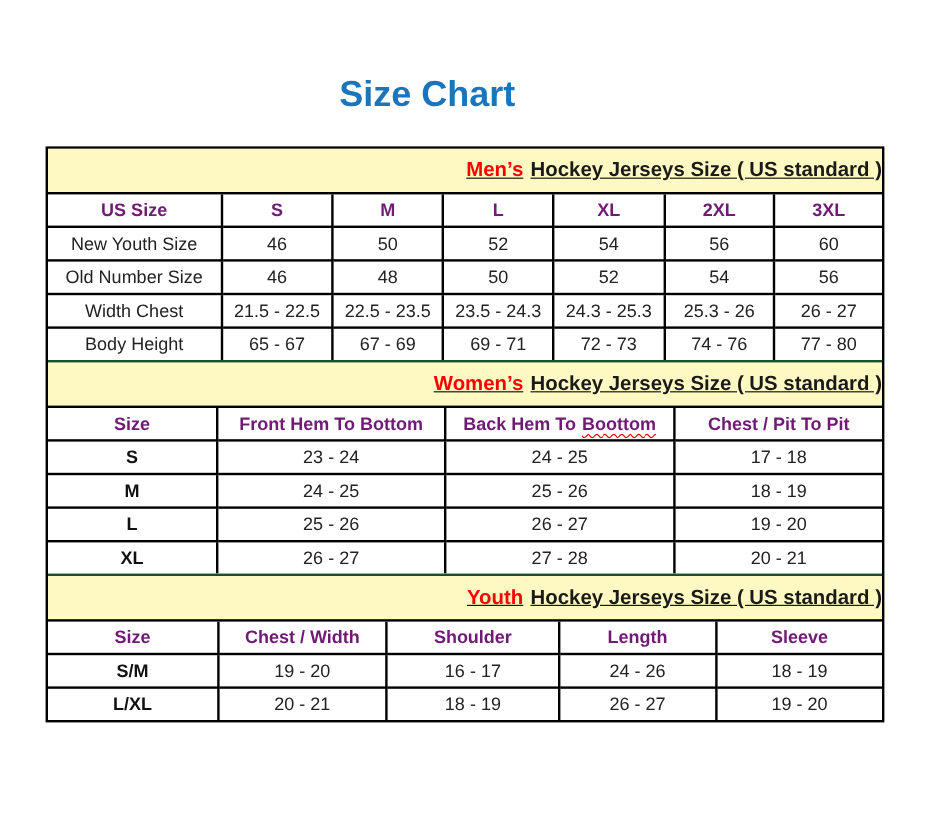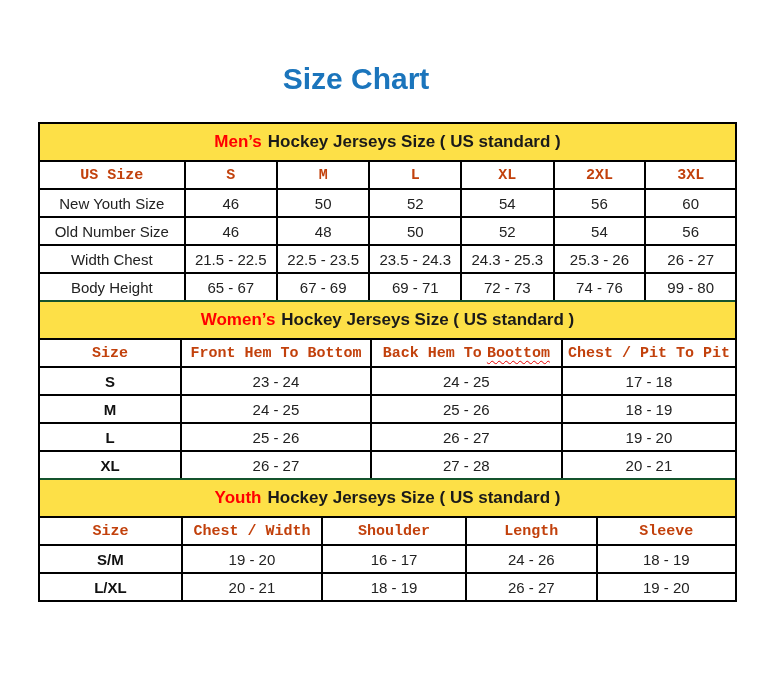--- a/index.html
+++ b/index.html
@@ -31,28 +31,29 @@
   }
   .chart-frame {
     position: absolute;
     left: 38px;
     top: 122px;
     width: 695px;
     border: 2px solid #000000;
     background: #ffffff;
   }
   .section-banner {
-    background: #fde047;
+    background: #fef9c3;
     height: 36px;
     line-height: 36px;
-    text-align: center;
+    text-align: right;
     font-size: 17px;
     font-weight: bold;
     border-bottom: 2px solid #000000;
     white-space: nowrap;
+    text-decoration: underline;
   }
   .section-banner.mid {
     border-top: 2px solid #14532d;
   }
   .banner-highlight {
     color: #ff0000;
   }
   .banner-rest {
     color: #1a1a1a;
     margin-left: 6px;
@@ -69,22 +70,21 @@
     height: 26px;
     text-align: center;
     vertical-align: middle;
     font-size: 15px;
     padding: 0 2px;
     white-space: nowrap;
     overflow: hidden;
   }
   table.size-table th {
     font-weight: bold;
-    color: #c2410c;
-    font-family: Liberation Mono, monospace;
+    color: #701a75;
   }
   table.size-table td {
     font-weight: normal;
     color: #222222;
   }
   td.row-label-bold {
     font-weight: bold !important;
     color: #111111 !important;
   }
   .wavy {
@@ -157,21 +157,21 @@
           <td>25.3 - 26</td>
           <td>26 - 27</td>
         </tr>
         <tr>
           <td>Body Height</td>
           <td>65 - 67</td>
           <td>67 - 69</td>
           <td>69 - 71</td>
           <td>72 - 73</td>
           <td>74 - 76</td>
-          <td>99 - 80</td>
+          <td>77 - 80</td>
         </tr>
       </tbody>
     </table>
 
     <div class="section-banner mid">
       <span class="banner-highlight">Women’s</span><span class="banner-rest">Hockey Jerseys Size ( US standard )</span>
     </div>
 
     <table class="size-table">
       <colgroup>

